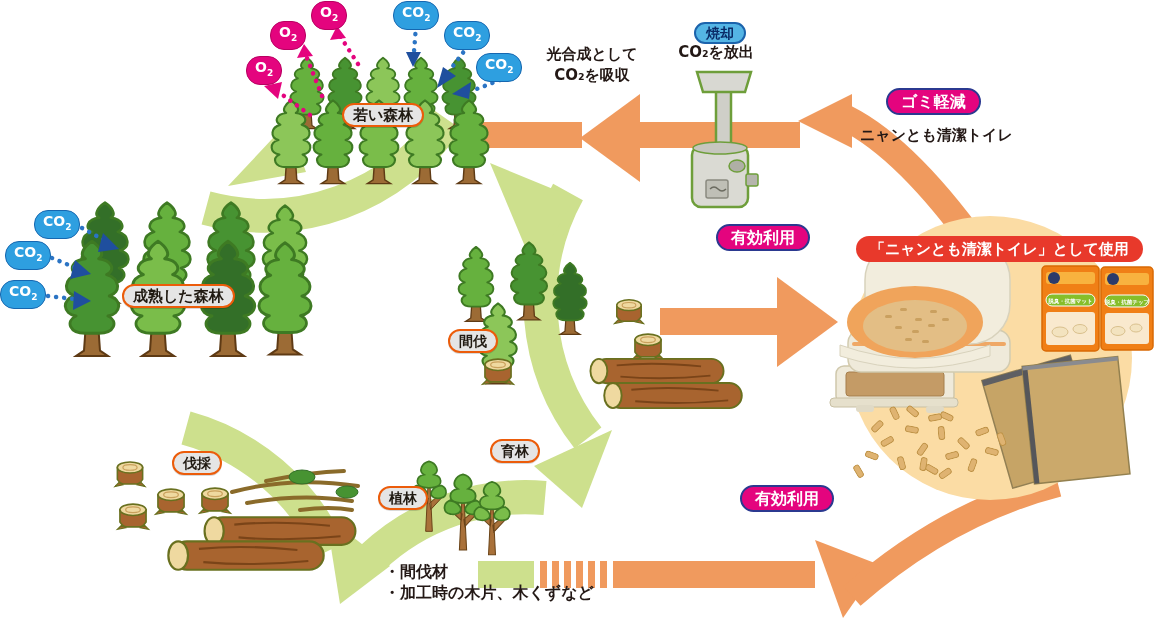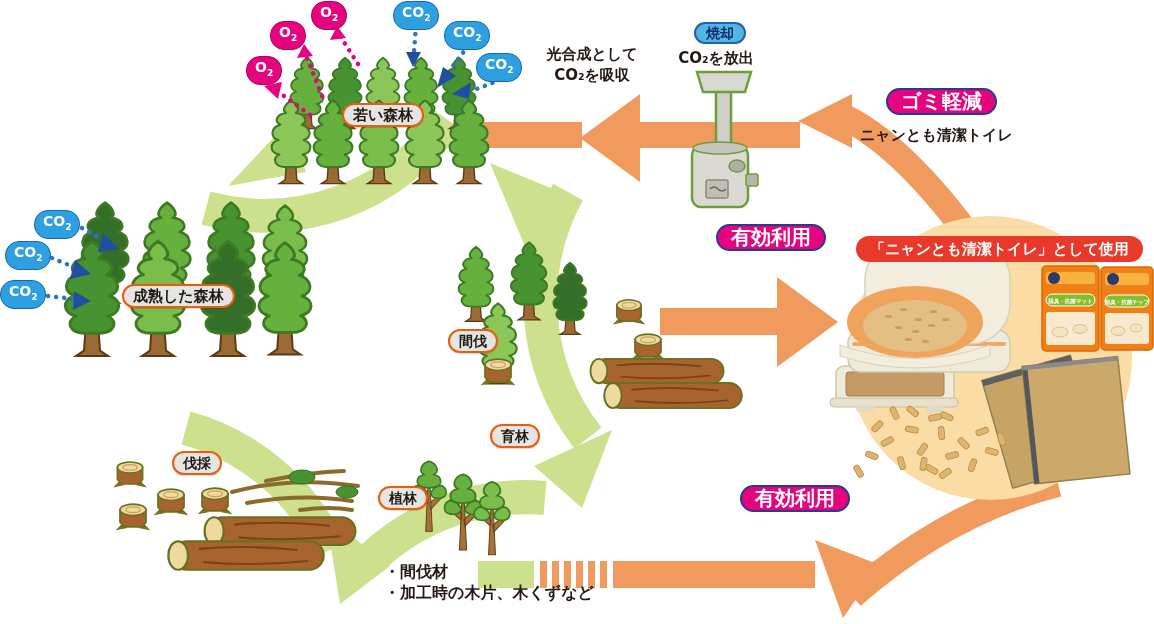--- a/index.html
+++ b/index.html
@@ -4,21 +4,21 @@
 <style>
   html,body{margin:0;padding:0;background:#fff;}
   #canvas{position:relative;width:1154px;height:624px;background:#fff;overflow:hidden;
           font-family:"DejaVu Sans",sans-serif;}
   #art{position:absolute;left:0;top:0;}
   .abs{position:absolute;white-space:nowrap;}
   .ybadge{background:#e5e5e5;border:2.5px solid #EC5C0A;border-radius:14px;
           color:#201a12;font-weight:bold;font-size:15px;line-height:18px;
           padding:1px 9px;box-shadow:0 1px 0 rgba(0,0,0,.15);}
   .pinkpill{background:#E4047E;border:2.5px solid #2B3990;border-radius:16px;
-          color:#fff;font-weight:bold;font-size:20px;line-height:19px;padding:2px 13px;}
+          color:#fff;font-weight:bold;font-size:16px;line-height:19px;padding:2px 13px;}
   .bluepill{background:#54B5E5;border:2px solid #1B63AC;border-radius:12px;
           color:#0A2A66;font-weight:bold;font-size:14px;line-height:16px;padding:1px 10px;text-align:center;}
   .banner{background:#E8392B;border-radius:14px;color:#fff;font-weight:bold;
           font-size:15px;line-height:18px;padding:4px 14px;margin-top:46px;}
   .gaspill{border-radius:14px;color:#fff;font-weight:bold;font-size:14px;line-height:15px;
           padding:3px 8px;text-align:center;}
   .gaspill sub{font-size:9px;}
   .o2{background:#E4047E;border:1.5px solid #B80061;}
   .co2{background:#2E9FE0;border:1.5px solid #1667B0;}
   .blk{color:#231815;font-weight:bold;font-size:15px;line-height:21px;}
@@ -281,21 +281,21 @@
     <use href="#pellet" x="906" y="408" width="14" height="7" transform="rotate(40 913 411)"></use>
     <use href="#pellet" x="916" y="461" width="14" height="7" transform="rotate(-80 923 464)"></use>
     <use href="#pellet" x="888" y="410" width="14" height="7" transform="rotate(65 895 413)"></use>
     <use href="#pellet" x="938" y="470" width="14" height="7" transform="rotate(-35 945 473)"></use>
   </g>
 </svg>
 
 <div class="abs ybadge" style="left:342px;top:103px">若い森林</div>
 <div class="abs ybadge" style="left:122px;top:284px">成熟した森林</div>
 <div class="abs ybadge" style="left:448px;top:329px;font-size:14px">間伐</div>
-<div class="abs ybadge" style="left:490px;top:424px;font-size:14px">育林</div>
+<div class="abs ybadge" style="left:490px;top:439px;font-size:14px">育林</div>
 <div class="abs ybadge" style="left:378px;top:486px;font-size:14px">植林</div>
 <div class="abs ybadge" style="left:172px;top:451px;font-size:14px">伐採</div>
 
 <div class="abs gaspill o2" style="left:246px;top:56px">
   <span>O</span><sub>2</sub>
 </div>
 <div class="abs gaspill o2" style="left:270px;top:21px">
   <span>O</span><sub>2</sub>
 </div>
 <div class="abs gaspill o2" style="left:311px;top:1px">
@@ -321,21 +321,21 @@
 <div class="abs gaspill co2" style="left:0px;top:280px">
   <span>CO</span><sub>2</sub>
 </div>
 
 <div class="abs blk ctr" style="left:522px;top:44px;width:140px">
   <div>光合成として</div>
   <div>CO₂を吸収</div>
 </div>
 
 <div class="abs bluepill" style="left:694px;top:22px">焼却</div>
-<div class="abs blk ctr" style="left:658px;top:48px;width:116px">CO₂を放出</div>
+<div class="abs blk ctr" style="left:658px;top:42px;width:116px">CO₂を放出</div>
 
 <div class="abs pinkpill" style="left:886px;top:88px">ゴミ軽減</div>
 <div class="abs blk" style="left:860px;top:125px">ニャンとも清潔トイレ</div>
 
 <div class="abs banner" style="left:856px;top:190px">「ニャンとも清潔トイレ」として使用</div>
 
 <div class="abs pinkpill" style="left:716px;top:224px">有効利用</div>
 
 <div class="abs pinkpill" style="left:740px;top:485px">有効利用</div>
 

